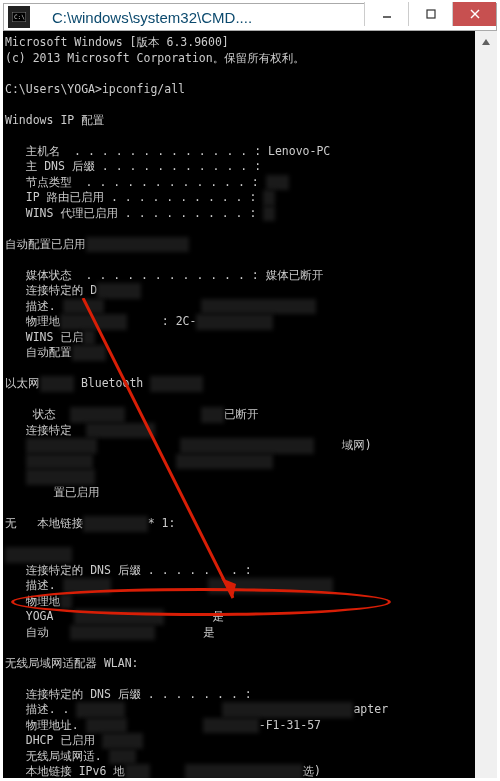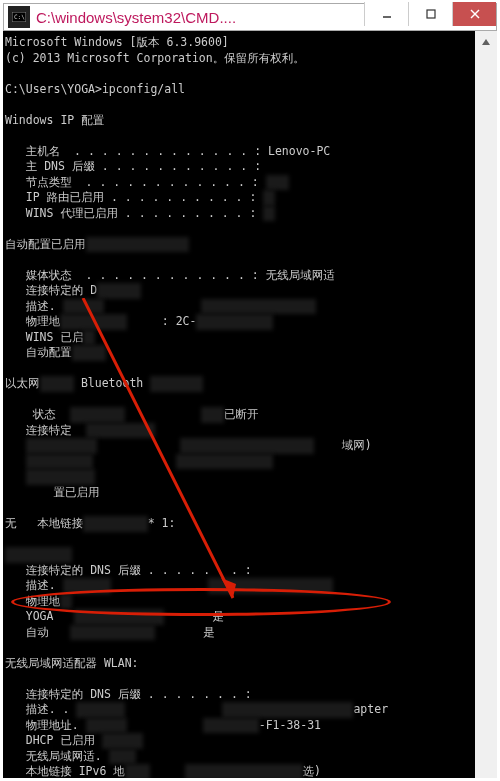--- a/index.html
+++ b/index.html
@@ -1,21 +1,21 @@
 <!DOCTYPE html>
 <html><head>
   <meta charset="utf-8">
   <style>
     * { margin: 0; padding: 0; box-sizing: border-box; }
     body { width: 500px; height: 781px; background: #fff; font-family: Consolas, monospace; overflow: hidden; position: relative; }
     .window { width: 494px; height: 775px; margin: 3px; background: #000; position: relative; }
     .titlebar { height: 28px; width: 100%; background: #fff; border: 1px solid #aaa; display: flex; align-items: center; position: relative; }
     .titlebar-icon { width: 22px; height: 22px; margin-left: 4px; background: #222; display: flex; align-items: center; justify-content: center; }
     .titlebar-icon svg { width: 14px; height: 10px; }
-    .titlebar-text { margin-left: 6px; font-size: 15px; color: #be185d; font-family: "Segoe UI", sans-serif; }
+    .titlebar-text { margin-left: 22px; font-size: 15px; color: #0c4a6e; font-family: "Segoe UI", sans-serif; }
     .titlebar-controls { position: absolute; right: 0; top: -2px; display: flex; }
     .tb-btn { width: 44px; height: 24px; display: flex; align-items: center; justify-content: center; background: #fff; border-left: 1px solid #ccc; }
     .tb-btn.close { background: #c75050; }
     .tb-btn svg { width: 10px; height: 10px; }
     .content { position: absolute; top: 28px; left: 0; right: 22px; bottom: 0; background: #000; color: #cccccc; font-size: 11.5px; line-height: 1.35; padding: 4px 2px; white-space: pre; overflow: hidden; }
     .scrollbar { position: absolute; top: 28px; right: 0; width: 22px; height: calc(100% - 28px); background: #f0f0f0; }
     .scroll-arrow-up { width: 100%; height: 22px; background: #f0f0f0; display: flex; align-items: center; justify-content: center; }
     .scroll-arrow-up svg { width: 10px; height: 10px; fill: #606060; }
     .redact { display: inline-block; background: #1a1a1a; color: transparent; filter: blur(2px); }
     .annotation-layer { position: absolute; top: 0; left: 0; pointer-events: none; }
@@ -69,21 +69,21 @@
 <span>Windows IP 配置</span>
 
 <span>   主机名  . . . . . . . . . . . . . : </span><span>Lenovo-PC</span>
 <span>   主 DNS 后缀 . . . . . . . . . . . :</span>
 <span>   节点类型  . . . . . . . . . . . . :</span> <span class="redact">混合</span>
 <span>   IP 路由已启用 . . . . . . . . . . :</span> <span class="redact">否</span>
 <span>   WINS 代理已启用 . . . . . . . . . :</span> <span class="redact">否</span>
 
 <span>自动配置已启用</span><span class="redact">配器 本地连接* 2:</span>
 
-<span>   媒体状态  . . . . . . . . . . . . : </span><span>无线局域网适</span>
+<span>   媒体状态  . . . . . . . . . . . . : </span><span>媒体已断开</span>
 <span>   连接特定的 D</span><span class="redact">NS 后缀</span>
 <span>   描述. </span><span class="redact">xxxxxx</span>              <span class="redact">Microsoft 托管网络</span>
 <span>   物理地</span><span class="redact">址 xxxxxxx</span>     : <span>2C-</span><span class="redact">xx-xx-xx-xx</span>
 <span>   WINS 已启</span><span class="redact">用</span>
 <span>   自动配置</span><span class="redact">已启用</span>
 
 <span>以太网</span><span class="redact">适配器</span><span> Bluetooth </span><span class="redact">网络连接:</span>
 
 <span>    状态  </span><span class="redact">xxxxxxxx</span>           <span class="redact">媒体</span><span>已断开</span>
 <span>   连接特定  </span><span class="redact">的 DNS 后缀</span>
@@ -98,21 +98,21 @@
 <span>   连接特定的 DNS 后缀 . . . . . . . :</span>
 <span>   描述. </span><span class="redact">xxxxxxx</span>              <span class="redact">Microsoft Wi-Fi Di</span>
 <span>   物理地</span><span class="redact">址</span>
 <span>   YOGA   </span><span class="redact">已启用 xxxxxxx</span>       <span>是</span>
 <span>   自动   </span><span class="redact">配置已启用 xxx</span>       <span>是</span>
 
 <span>无线局域网适配器 WLAN:</span>
 
 <span>   连接特定的 DNS 后缀 . . . . . . . :</span>
 <span>   描述. . </span><span class="redact">xxxxxxx</span>              <span class="redact">xxxxxxx Wireless Ad</span><span>apter</span>
-<span>   物理地址. </span><span class="redact">xxxxxx</span>           <span class="redact">xx-xx-xx</span><span>-F1-38-31</span>
+<span>   物理地址. </span><span class="redact">xxxxxx</span>           <span class="redact">xx-xx-xx</span><span>-F1-31-57</span>
 <span>   DHCP 已启用 </span><span class="redact">xxxxxx</span>
 <span>   无线局域网适. </span><span class="redact">xxxx</span>
 <span>   本地链接 IPv6 地</span><span class="redact">址 x</span>     <span class="redact">fe80::8d65:xxx:xx</span><span>选)</span>
  
  
  
  
  
  
  

